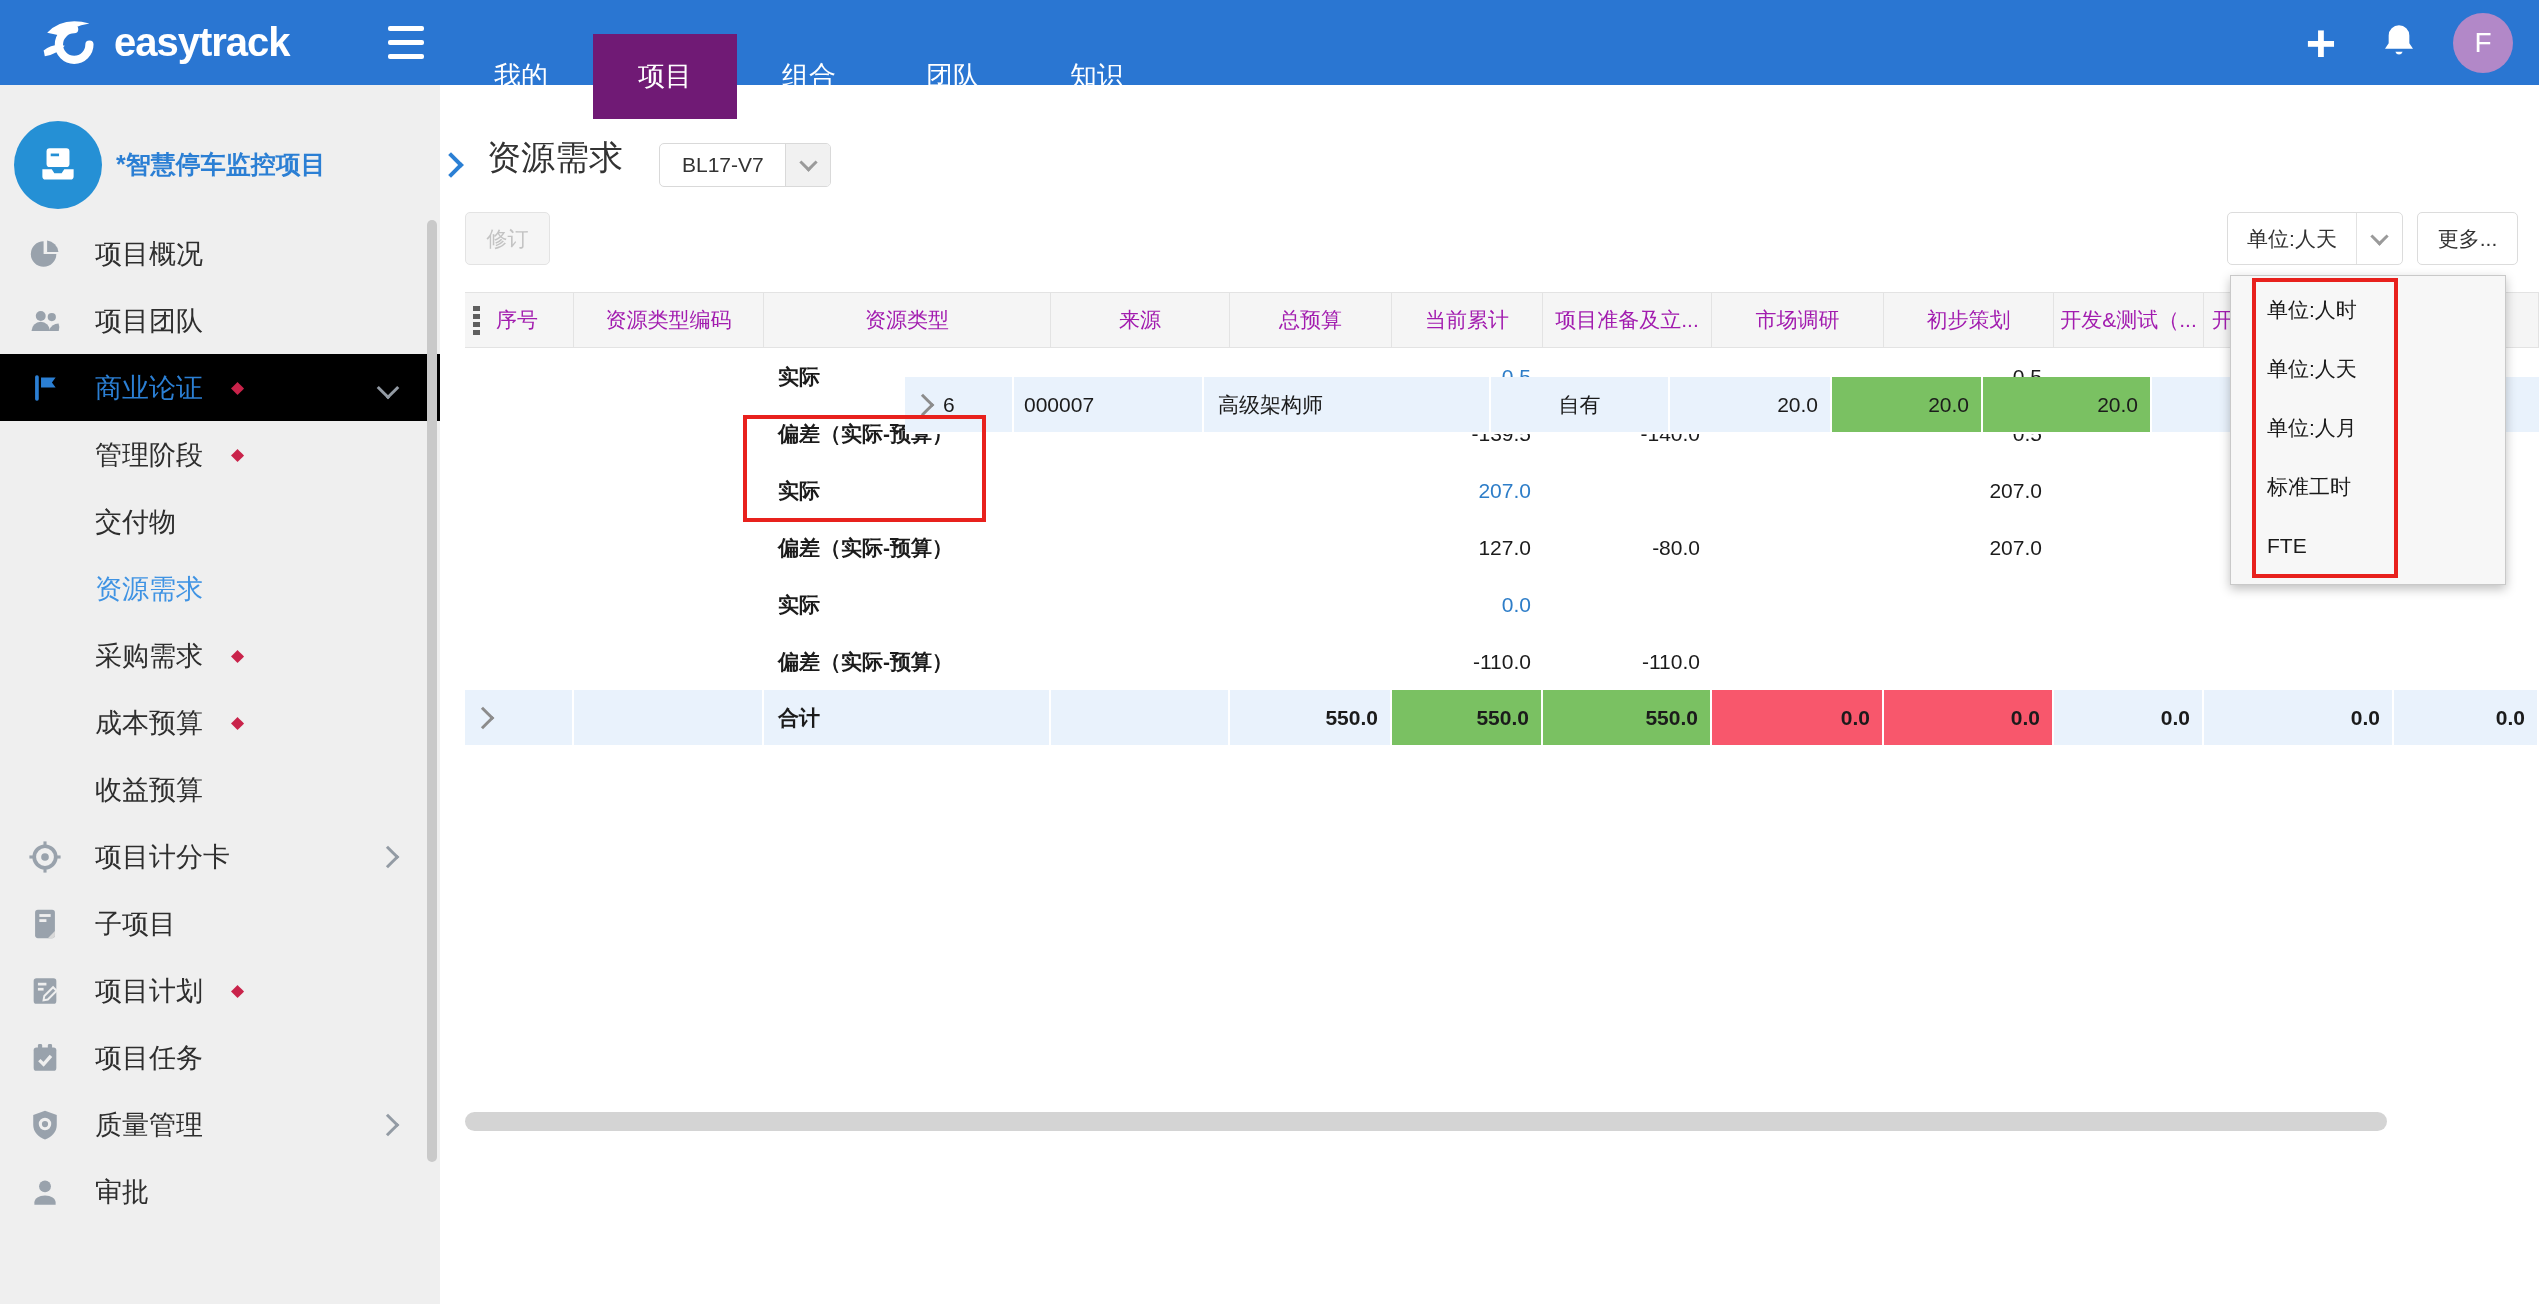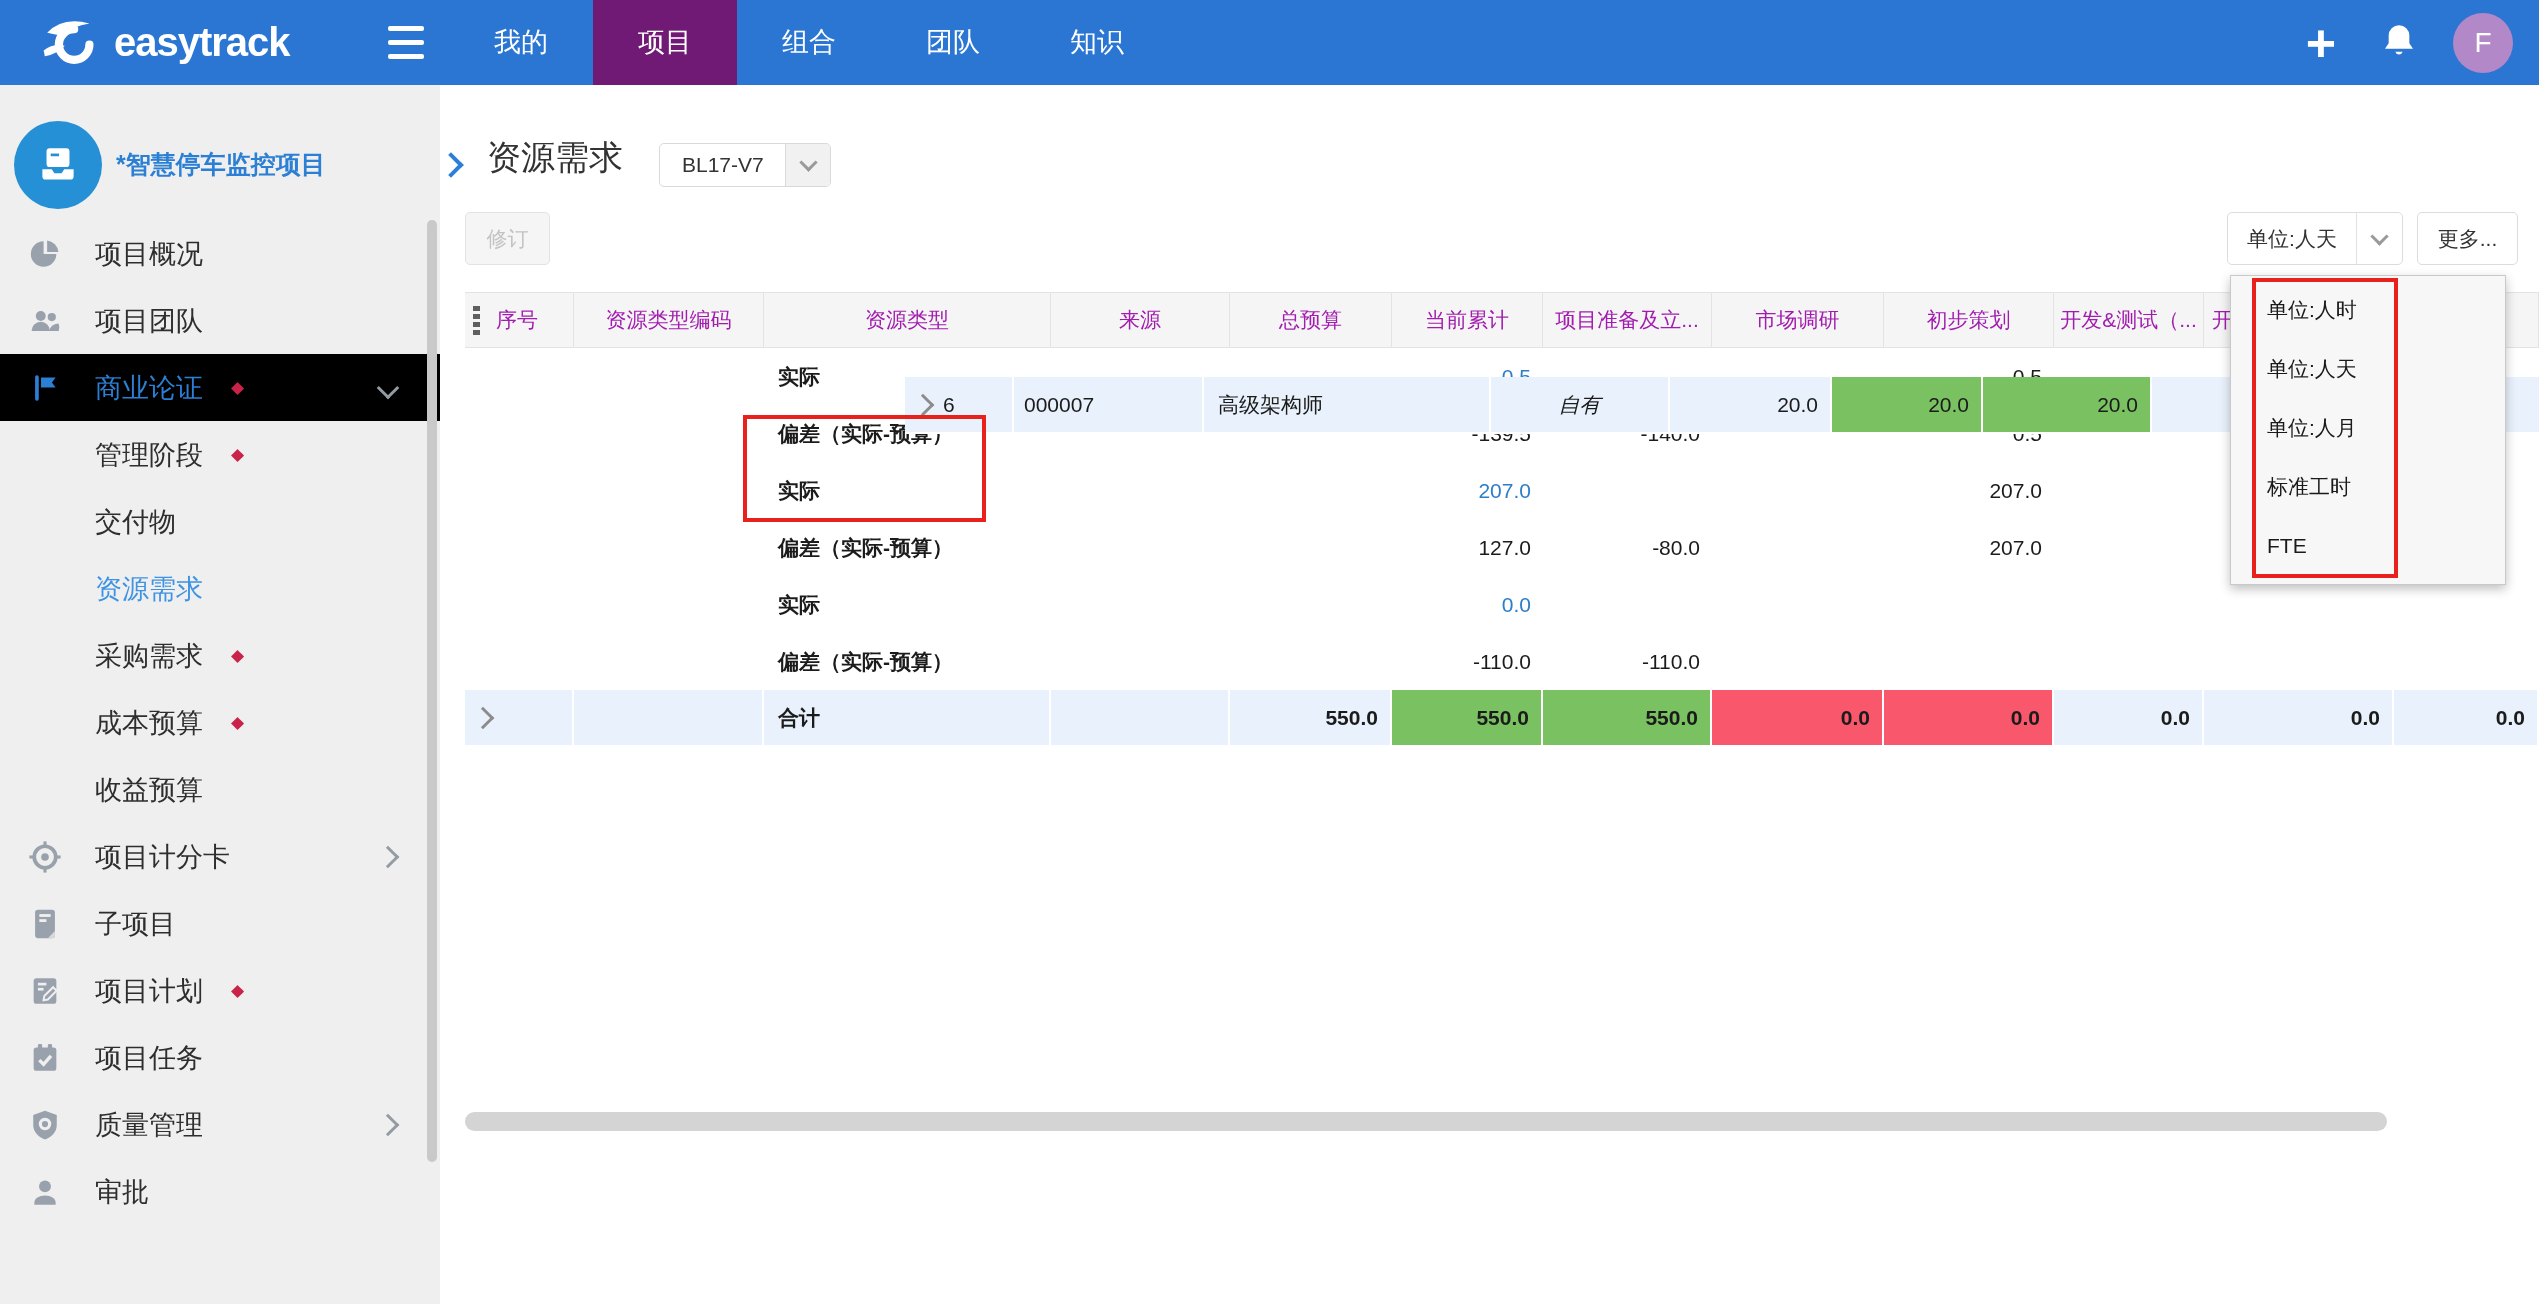--- a/index.html
+++ b/index.html
@@ -5,21 +5,21 @@
   html,body{margin:0;padding:0;}
   body{width:2539px;height:1304px;overflow:hidden;position:relative;background:#fff;
        font-family:"Liberation Sans","DejaVu Sans",sans-serif;}
   
   .topbar{position:absolute;left:0;top:0;width:2539px;height:85px;background:#2a76d2;display:flex;align-items:center;z-index:40;}
   .logo-wrap{display:flex;align-items:center;margin-left:42px;}
   .logo-text{color:#fff;font-size:40px;font-weight:bold;letter-spacing:-1px;margin-left:10px;}
   .hamburger{position:absolute;left:388px;top:26px;width:36px;height:33px;display:flex;flex-direction:column;justify-content:space-between;cursor:pointer;}
   .hamburger i{display:block;height:5px;background:#fff;border-radius:2px;}
   .nav-tabs{position:absolute;left:449px;top:0;height:85px;display:flex;}
-  .nav-tab{height:85px;line-height:85px;padding:0 45px;color:#fff;font-size:27px;cursor:pointer;}
+  .nav-tab{height:85px;line-height:85px;padding:0 45px;color:#fff;font-size:27px;cursor:pointer;margin-top:34px;}
   .nav-tab.active{background:#701a75;}
   .topbar-right{position:absolute;right:0;top:0;height:85px;display:flex;align-items:center;}
   .tb-plus{color:#fff;font-size:52px;font-weight:bold;width:60px;text-align:center;line-height:80px;margin-right:18px;cursor:pointer;}
   .tb-bell{width:60px;text-align:center;margin-right:24px;cursor:pointer;}
   .tb-avatar{width:60px;height:60px;border-radius:50%;background:#b288c8;color:#fff;font-size:28px;display:flex;align-items:center;justify-content:center;margin-right:26px;cursor:pointer;}
   
   .sidebar{position:absolute;left:0;top:85px;width:440px;height:1219px;background:#efefef;z-index:10;}
   .project-header{position:absolute;left:0;top:22px;width:488px;height:115px;display:flex;align-items:center;cursor:pointer;}
   .proj-circle{width:88px;height:88px;border-radius:50%;background:#2590d5;margin-left:14px;display:flex;align-items:center;justify-content:center;flex:none;}
   .proj-name{color:#2b7fd4;font-size:25px;font-weight:bold;margin-left:14px;width:215px;line-height:1.25;}
@@ -58,21 +58,21 @@
   .hcell.hleft{justify-content:flex-start;padding-left:8px;}
   .grip{display:flex;flex-direction:column;margin-left:8px;margin-right:16px;}
   .grip i{width:7px;height:5px;background:#5f5f5f;margin:1.5px 0;display:block;}
   .trow{display:flex;height:57px;}
   .cell{box-sizing:border-box;display:flex;align-items:center;font-size:21px;color:#1b1b1b;white-space:nowrap;overflow:hidden;}
   .trow.shaded .cell{background:#e9f2fc;border-right:2px solid #fff;border-bottom:2px solid #fff;}
   .trow.sub .cell{background:#fff;}
   .cell.bg-green{background:#7ac162 !important;}
   .cell.bg-red{background:#f8576c !important;}
   .cell.ar{justify-content:flex-end;padding-right:12px;}
-  .cell.ac{justify-content:center;font-style:italic;}
+  .cell.ac{justify-content:center;}
   .cell .num{margin-left:12px;}
   .tcv{display:inline-block;width:13px;height:13px;border-right:3px solid #8c8c8c;border-bottom:3px solid #8c8c8c;flex:none;margin-left:10px;}
   .tcv.down{transform:rotate(45deg);margin-top:-6px;}
   .tcv.right{transform:rotate(-45deg);}
   .cell .code{margin-left:10px;}
   .cell .nm{margin-left:14px;}
   .bold{font-weight:bold;}
   .link{color:#2d7dc8;}
   
   .h-scrollbar{position:absolute;left:25px;top:1027px;width:1922px;height:19px;border-radius:10px;background:#d4d4d4;cursor:pointer;}

